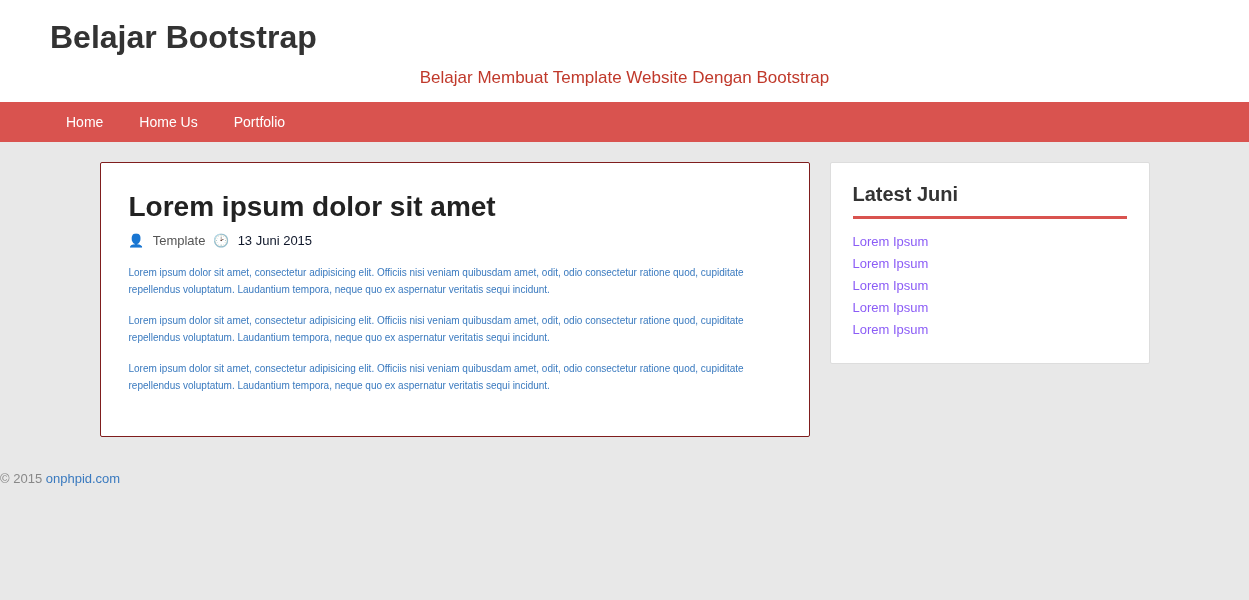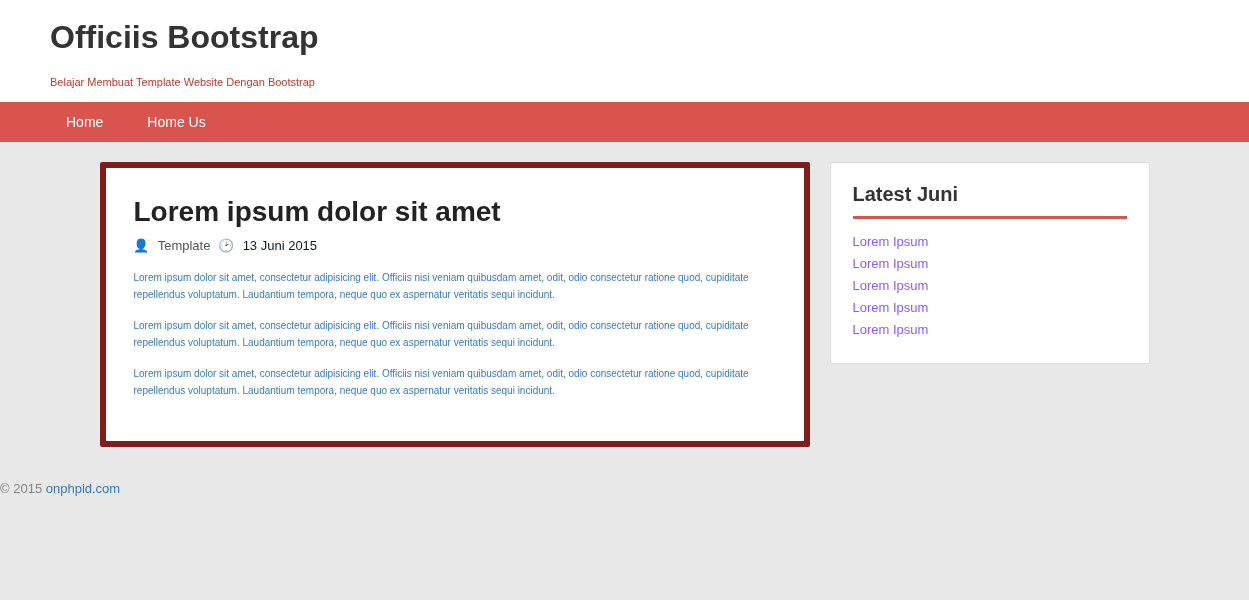--- a/index.html
+++ b/index.html
@@ -13,51 +13,52 @@
       background-color: #fff;
       padding: 18px 50px 14px 50px;
     }
     .header-title {
       font-size: 32px;
       font-weight: bold;
       color: #333;
       line-height: 1.2;
     }
     .header-subtitle {
-      font-size: 11px;
+      font-size: 17px;
       color: #c0392b;
-      margin-top: 20px;
+      margin-top: 12px;
+      text-align: center;
     }
     .navbar {
       background-color: #d9534f;
       padding: 0 50px;
     }
     .navbar ul {
       list-style: none;
       display: flex;
-      gap: 12px;
+      gap: 4px;
     }
     .navbar ul li a {
       display: block;
       color: #fff;
       text-decoration: none;
       padding: 12px 16px;
       font-size: 14px;
     }
     .content-wrapper {
       max-width: 1150px;
       margin: 0 auto;
       padding: 20px 50px;
       display: flex;
       gap: 20px;
     }
     .main-content {
       flex: 1;
       background: #fff;
-      border: 6px solid #7f1d1d;
+      border: 1px solid #7f1d1d;
       padding: 28px 28px;
       border-radius: 2px;
     }
     .article-title {
       font-size: 28px;
       font-weight: bold;
       color: #222;
       margin-bottom: 10px;
     }
     .article-meta {
@@ -117,31 +118,34 @@
     }
     .footer a {
       color: #3a7abf;
       text-decoration: none;
     }
   </style>
 </head>
 <body>
 
 <div class="header">
-  <div class="header-title">Officiis Bootstrap</div>
+  <div class="header-title">Belajar Bootstrap</div>
   <div class="header-subtitle">Belajar Membuat Template Website Dengan Bootstrap</div>
 </div>
 
 <nav class="navbar">
   <ul>
     <li>
       <a href="#">Home</a>
     </li>
     <li>
       <a href="#">Home Us</a>
+    </li>
+    <li>
+      <a href="#">Portfolio</a>
     </li>
   </ul>
 </nav>
 
 <div class="content-wrapper">
 
   <div class="main-content">
     <h1 class="article-title">Lorem ipsum dolor sit amet</h1>
     <div class="article-meta">
       <span>👤</span>

